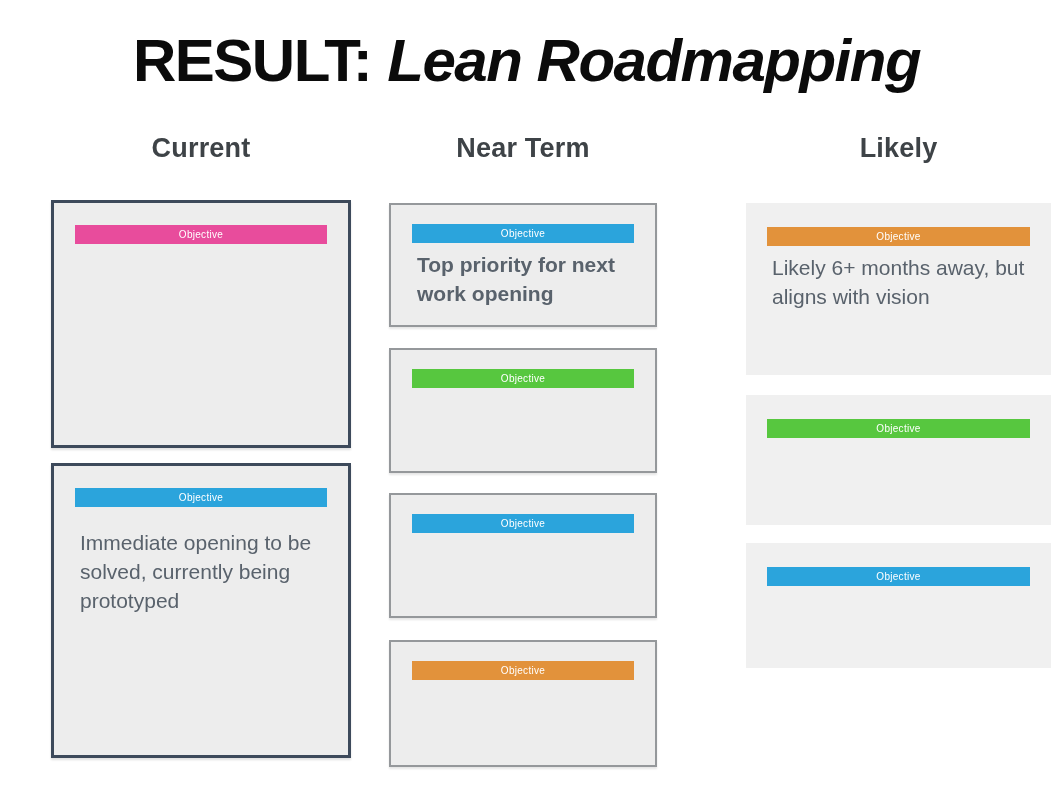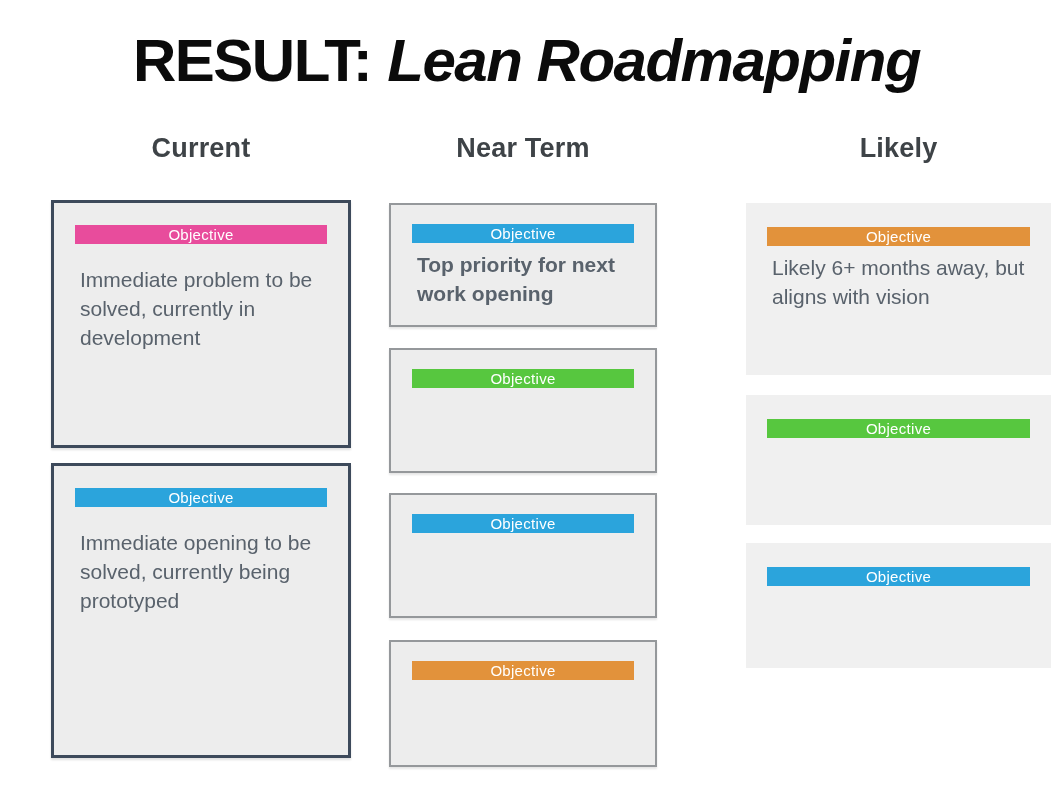--- a/index.html
+++ b/index.html
@@ -83,21 +83,21 @@
   .bar {
     width: calc(100% - 42px);
     height: 19px;
     margin: 0 auto;
     display: flex;
     align-items: center;
     justify-content: center;
   }
   .bar .bar-label {
     color: #ffffff;
-    font-size: 15px;
+    font-size: 10px;
     letter-spacing: 0.3px;
   }
 
   
   .card-body {
     margin: 0 24px 0 26px;
     font-size: 21px;
     line-height: 29px;
     color: #59626c;
     text-align: left;
@@ -113,21 +113,20 @@
 
   <h1 class="title"><span class="prefix">RESULT:</span><span class="emph">Lean Roadmapping</span></h1>
 
   <section class="col col-current">
     <h2 class="col-header">Current</h2>
 
     <div class="card card-1">
       <div class="bar" style="background-color: rgb(232, 76, 156);">
         <span class="bar-label">Objective</span>
       </div>
-      <p class="card-body">Immediate problem to be solved, currently in development</p>
     </div>
 
     <div class="card card-2">
       <div class="bar" style="background-color: rgb(43, 164, 220);">
         <span class="bar-label">Objective</span>
       </div>
       <p class="card-body">Immediate opening to be solved, currently being prototyped</p>
     </div>
   </section>
 

